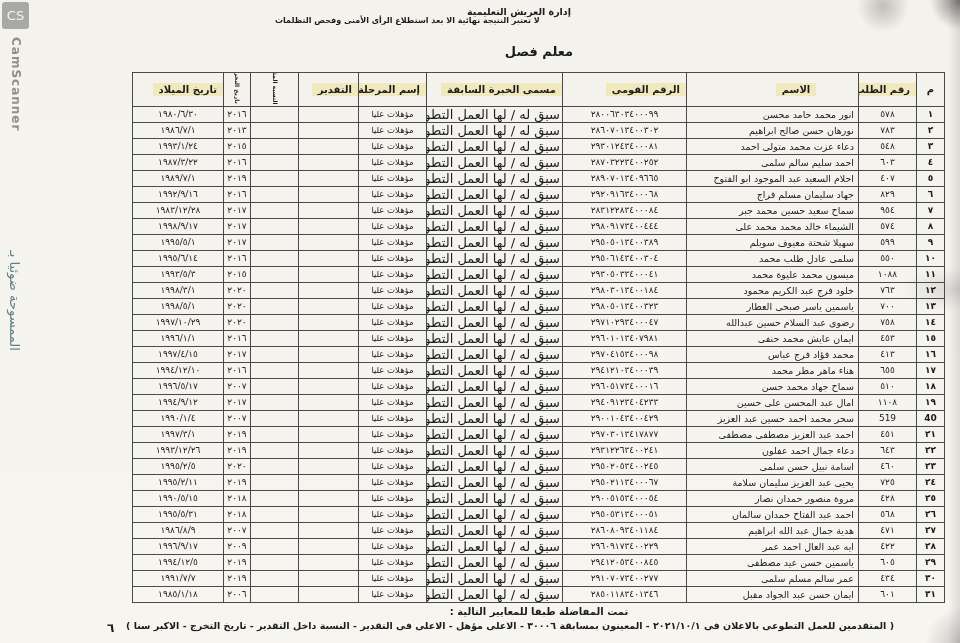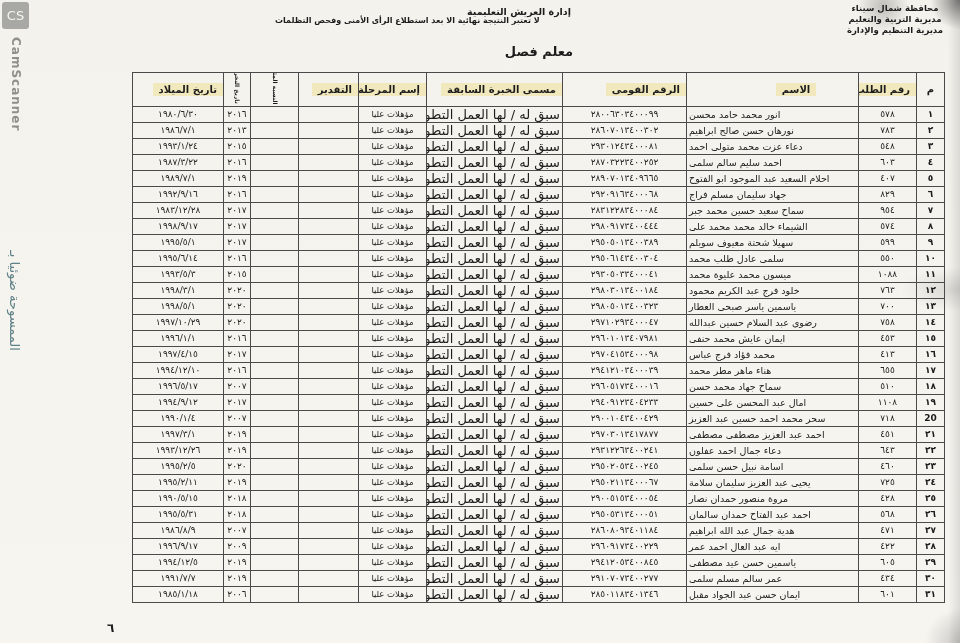--- a/index.html
+++ b/index.html
@@ -44,21 +44,21 @@
 
   .table-wrap { position:absolute; left:98px; right:15px; top:72px; }
   table { width:100%; border-collapse:collapse; table-layout:fixed; }
   th, td { border:1px solid #4a4a4a; overflow:hidden; white-space:nowrap;
            text-align:center; vertical-align:middle; }
   thead th { height:34px; font-size:10px; font-weight:bold; padding:0; }
   td { height:15px; line-height:15px; font-size:9px; padding:0 2px; }
   .hl { background:var(--hl, #f1e9bd); padding:1px 6px; display:inline-block;margin-left:47px; }
   .rot { display:inline-block; writing-mode:vertical-rl; font-size:6px; font-weight:bold;
          max-height:31px; overflow:hidden; line-height:1.1; }
-  td.c-name { text-align:left; font-size:9.5px; padding-right:4px; }
+  td.c-name { text-align:right; font-size:9.5px; padding-right:4px; }
   td.c-experience { font-size:13px; }
   td.c-stage { font-size:8.5px;text-align:center; }
   td.c-no { font-weight:bold; }
   td.c-national-id { letter-spacing:.3px;margin-left:12px; }
 
   .foot1 { position:absolute; left:98px; right:15px; top:606px; text-align:center;
            font-size:10px; font-weight:bold; }
   .foot2 { position:absolute; left:40px; right:15px; top:620px; text-align:center;
            font-size:9.5px; font-weight:bold; white-space:nowrap; }
   .pagenum { position:absolute; left:72px; top:621px; font-size:12px; font-weight:bold; }
@@ -69,25 +69,20 @@
 <div class="page">
 
   <aside class="cs-strip">
     <div class="cs-logo">CS</div>
     <div class="cs-brand">CamScanner</div>
     <div class="cs-arabic">الممسوحة ضوئيا بـ</div>
   </aside>
 
   <section class="doc" dir="rtl">
 
-    <div class="org">
-      <div>محافظة شمال سيناء</div>
-      <div>مديرية التربية والتعليم</div>
-      <div>مديرية التنظيم والإدارة</div>
-    </div>
 
     <div class="admin">إدارة العريش التعليمية</div>
     <div class="note">لا تعتبر النتيجة نهائية الا بعد استطلاع الرأى الأمنى وفحص التظلمات</div>
     <h1 class="title">معلم فصل</h1>
 
     <div class="table-wrap">
       <table class="grid" dir="rtl">
         <colgroup>
           <col style="width:28px">
             <col style="width:58px">
@@ -337,22 +332,22 @@
               <td class="c-name">امال عبد المحسن على حسين</td>
               <td class="c-national-id">٢٩٤٠٩١٢٣٤٠٤٢٣٣</td>
               <td class="c-experience">سبق له / لها العمل التطوعى ( بدون أجر )</td>
               <td class="c-stage">مؤهلات عليا</td>
               <td class="c-grade"></td>
               <td class="c-percentage"></td>
               <td class="c-grad-year">٢٠١٧</td>
               <td class="c-birth-date">١٩٩٤/٩/١٢</td>
             </tr>
             <tr>
-              <td class="c-no">20</td>
-              <td class="c-request-no">٧١٨</td>
+              <td class="c-no">40</td>
+              <td class="c-request-no">519</td>
               <td class="c-name">سحر محمد احمد حسين عبد العزيز</td>
               <td class="c-national-id">٢٩٠٠١٠٤٣٤٠٠٤٢٩</td>
               <td class="c-experience">سبق له / لها العمل التطوعى ( بدون أجر )</td>
               <td class="c-stage">مؤهلات عليا</td>
               <td class="c-grade"></td>
               <td class="c-percentage"></td>
               <td class="c-grad-year">٢٠٠٧</td>
               <td class="c-birth-date">١٩٩٠/١/٤</td>
             </tr>
             <tr>
@@ -484,16 +479,18 @@
               <td class="c-stage">مؤهلات عليا</td>
               <td class="c-grade"></td>
               <td class="c-percentage"></td>
               <td class="c-grad-year">٢٠٠٦</td>
               <td class="c-birth-date">١٩٨٥/١/١٨</td>
             </tr>
           </tbody>
       </table>
     </div>
 
+    <div class="foot1">تمت المفاضلة طبقا للمعايير التالية :</div>
+    <div class="foot2">( المتقدمين للعمل التطوعى بالاعلان فى ٢٠٢١/١٠/١ - المعينون بمسابقة ٣٠٠٠٦ - الاعلى مؤهل - الاعلى فى التقدير - النسبة داخل التقدير - تاريخ التخرج - الاكبر سنا )</div>
     <div class="pagenum">٦</div>
 
   </section>
 </div>
 
 </body></html>

